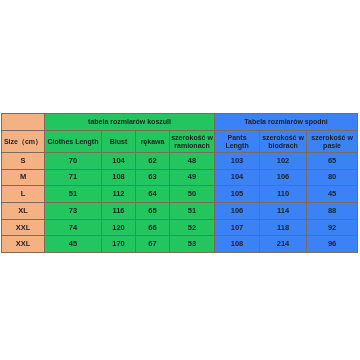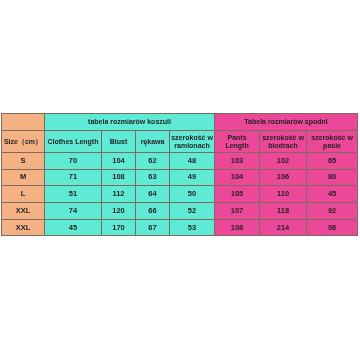--- a/index.html
+++ b/index.html
@@ -21,22 +21,22 @@
   #size-table td{
     border:1px solid #7d6b5a;
     text-align:center;
     vertical-align:middle;
     color:#231f20;
     font-weight:bold;
     padding:0;
     line-height:1.08;
   }
   .c-orange{background:#f4b183;}
-  .c-green{background:#5eead4;}
-  .c-lgreen{background:#ec4899;}
+  .c-green{background:#22c55e;}
+  .c-lgreen{background:#3b82f6;}
 
   .r-title td{height:16px;font-size:7px;}
   .r-head  td{height:21px;font-size:7px;}
   .r-data  td{height:15.7px;font-size:7.5px;}
 
   col.w1{width:43px}
   col.w2{width:57px}
   col.w3{width:34px}
   col.w4{width:34px}
   col.w5{width:45px}
@@ -99,20 +99,30 @@
           <td class="c-orange">L</td>
           <td class="c-green">51</td>
           <td class="c-green">112</td>
           <td class="c-green">64</td>
           <td class="c-green">50</td>
           <td class="c-lgreen">105</td>
           <td class="c-lgreen">110</td>
           <td class="c-lgreen">45</td>
         </tr>
         <tr class="r-data">
+          <td class="c-orange">XL</td>
+          <td class="c-green">73</td>
+          <td class="c-green">116</td>
+          <td class="c-green">65</td>
+          <td class="c-green">51</td>
+          <td class="c-lgreen">106</td>
+          <td class="c-lgreen">114</td>
+          <td class="c-lgreen">88</td>
+        </tr>
+        <tr class="r-data">
           <td class="c-orange">XXL</td>
           <td class="c-green">74</td>
           <td class="c-green">120</td>
           <td class="c-green">66</td>
           <td class="c-green">52</td>
           <td class="c-lgreen">107</td>
           <td class="c-lgreen">118</td>
           <td class="c-lgreen">92</td>
         </tr>
         <tr class="r-data">

